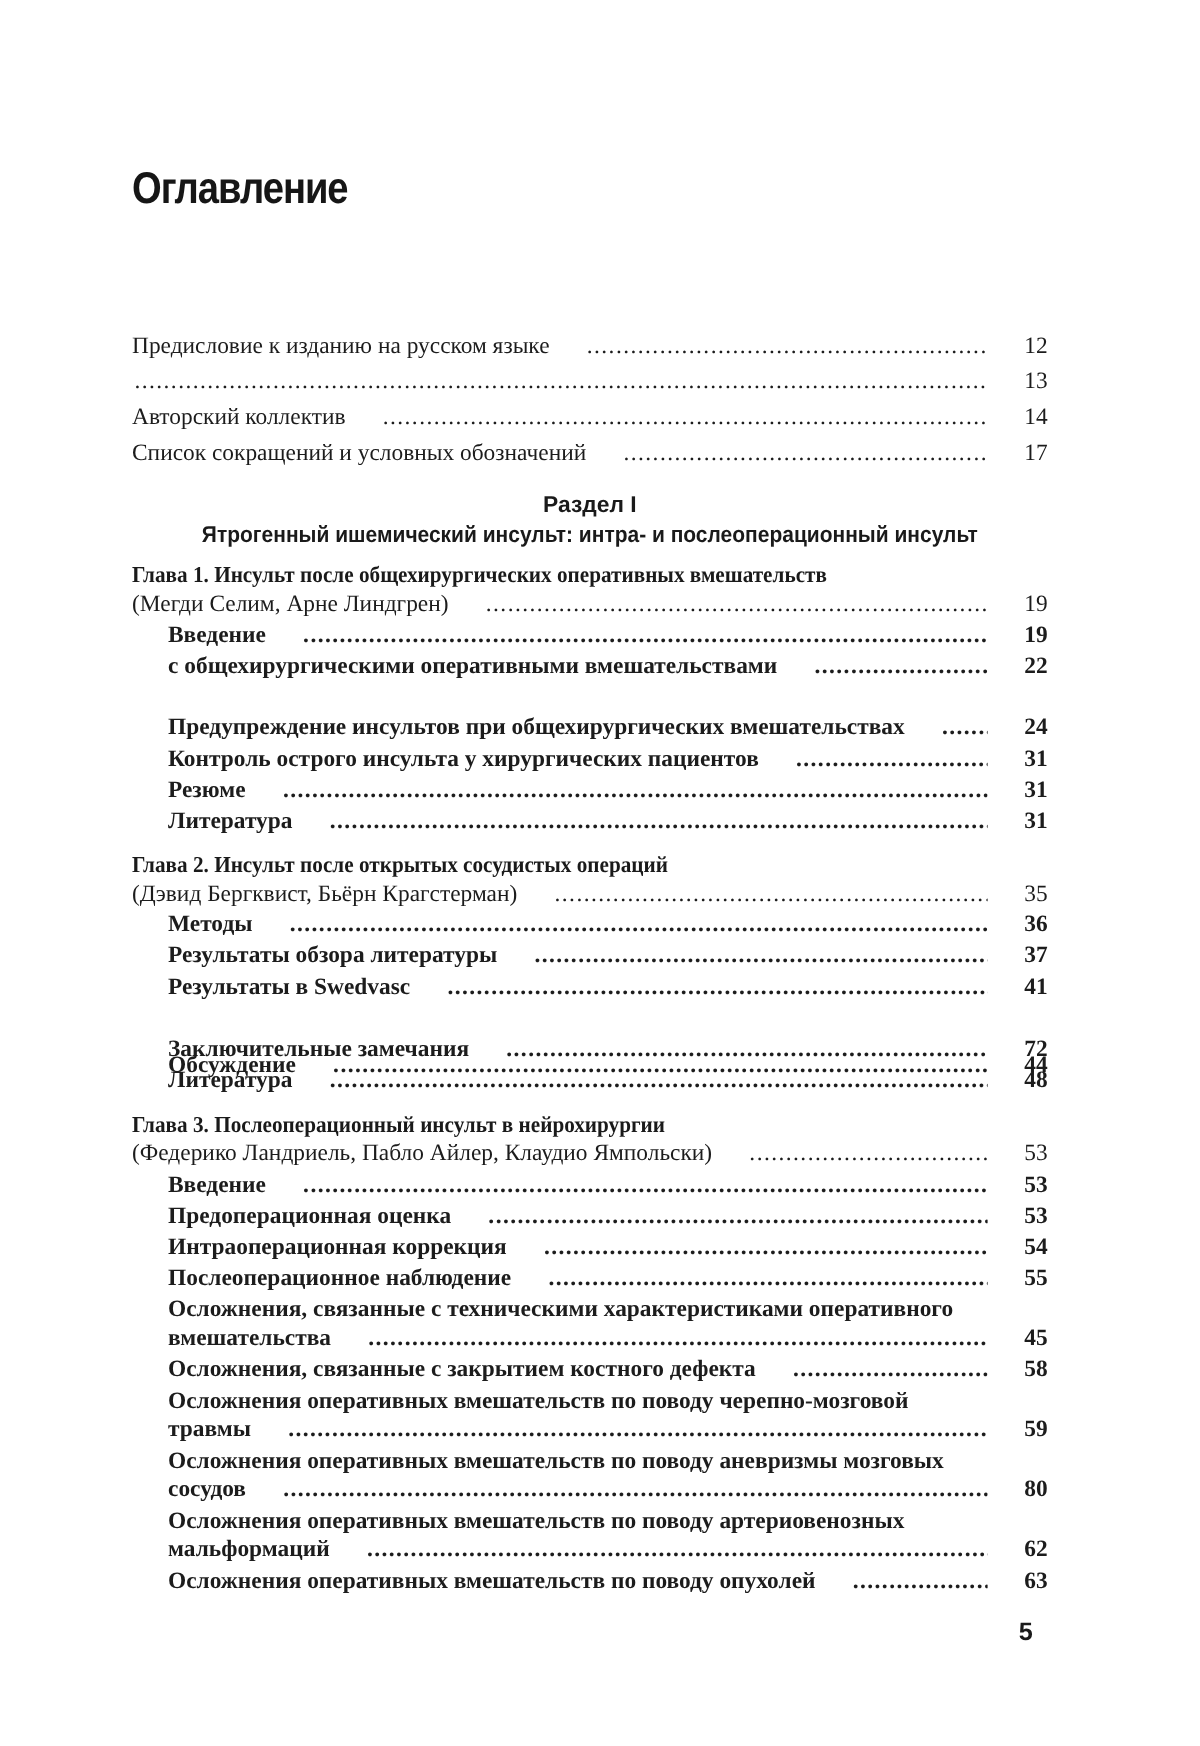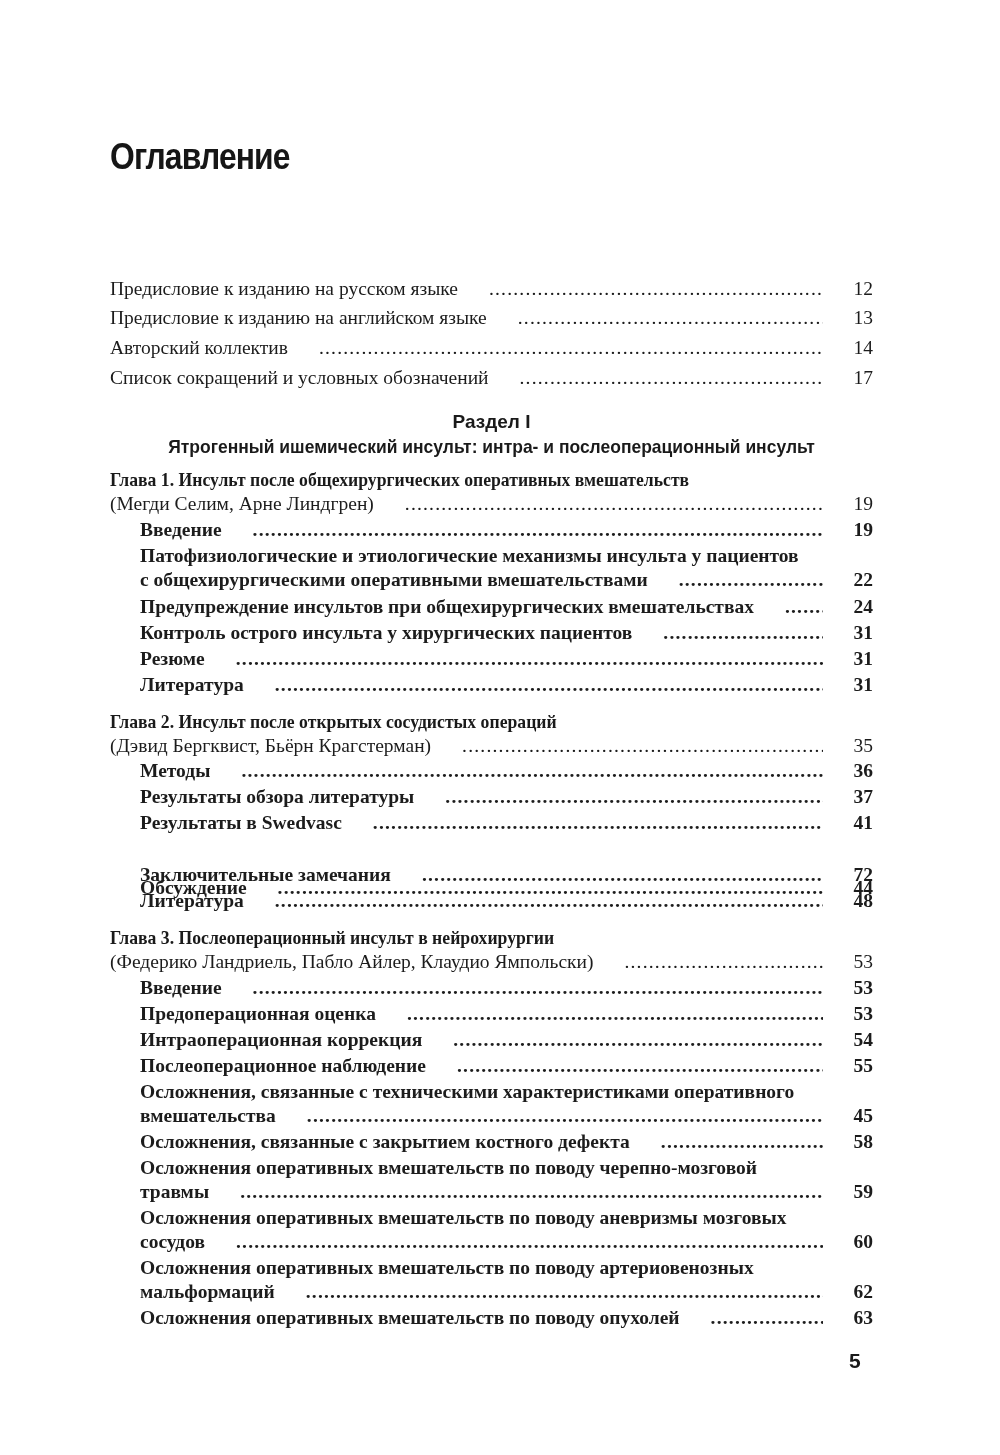--- a/index.html
+++ b/index.html
@@ -54,21 +54,20 @@
 
   <div class="entry" style="top:277px">
     <div class="row">
         <span class="label">Предисловие к изданию на русском языке</span>
         <span class="dots"></span>
         <span class="page">12</span>
       </div>
   </div>
   <div class="entry" style="top:306px">
     <div class="row">
-        <span class="label">Предисловие к изданию на английском языке</span>
         <span class="dots"></span>
         <span class="page">13</span>
       </div>
   </div>
   <div class="entry" style="top:336px">
     <div class="row">
         <span class="label">Авторский коллектив</span>
         <span class="dots"></span>
         <span class="page">14</span>
       </div>
@@ -93,21 +92,20 @@
       </div>
   </div>
   <div class="entry indent" style="top:518px">
     <div class="row">
         <span class="label">Введение</span>
         <span class="dots"></span>
         <span class="page">19</span>
       </div>
   </div>
   <div class="entry indent" style="top:544px">
-    <div class="first-line">Патофизиологические и этиологические механизмы инсульта у пациентов</div>
     <div class="row">
         <span class="label">с общехирургическими оперативными вмешательствами</span>
         <span class="dots"></span>
         <span class="page">22</span>
       </div>
   </div>
   <div class="entry indent" style="top:595px">
     <div class="row">
         <span class="label">Предупреждение инсультов при общехирургических вмешательствах</span>
         <span class="dots"></span>
@@ -244,21 +242,21 @@
         <span class="label">травмы</span>
         <span class="dots"></span>
         <span class="page">59</span>
       </div>
   </div>
   <div class="entry indent" style="top:1206px">
     <div class="first-line">Осложнения оперативных вмешательств по поводу аневризмы мозговых</div>
     <div class="row">
         <span class="label">сосудов</span>
         <span class="dots"></span>
-        <span class="page">60</span>
+        <span class="page">80</span>
       </div>
   </div>
   <div class="entry indent" style="top:1256px">
     <div class="first-line">Осложнения оперативных вмешательств по поводу артериовенозных</div>
     <div class="row">
         <span class="label">мальформаций</span>
         <span class="dots"></span>
         <span class="page">62</span>
       </div>
   </div>

